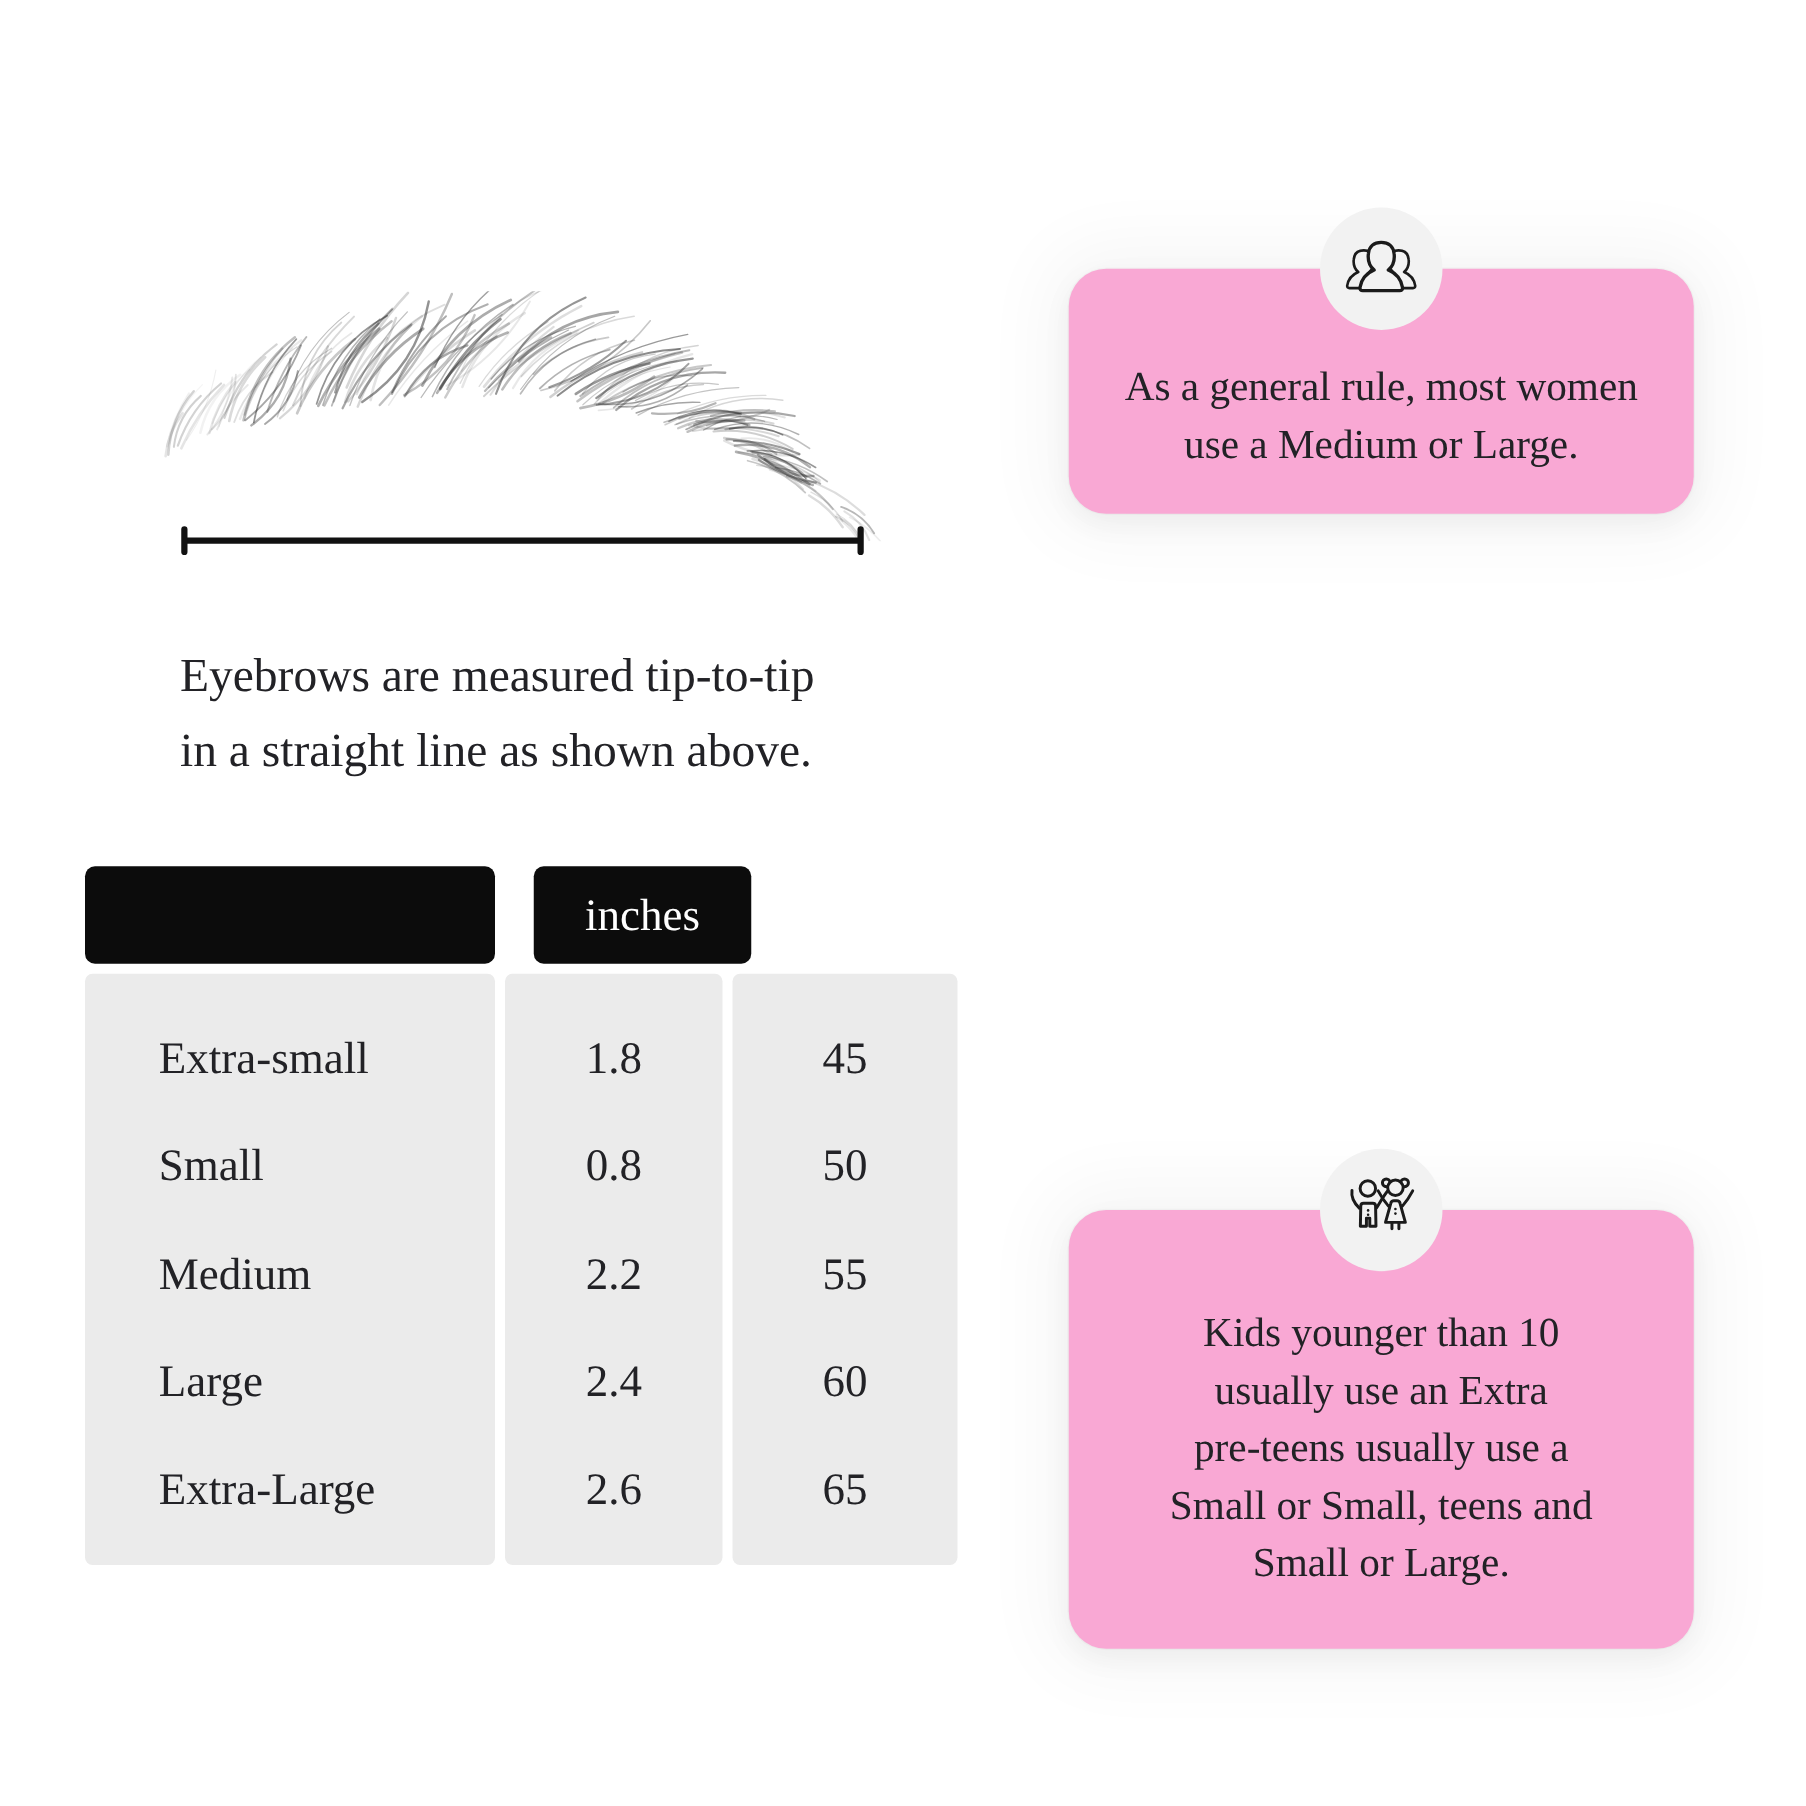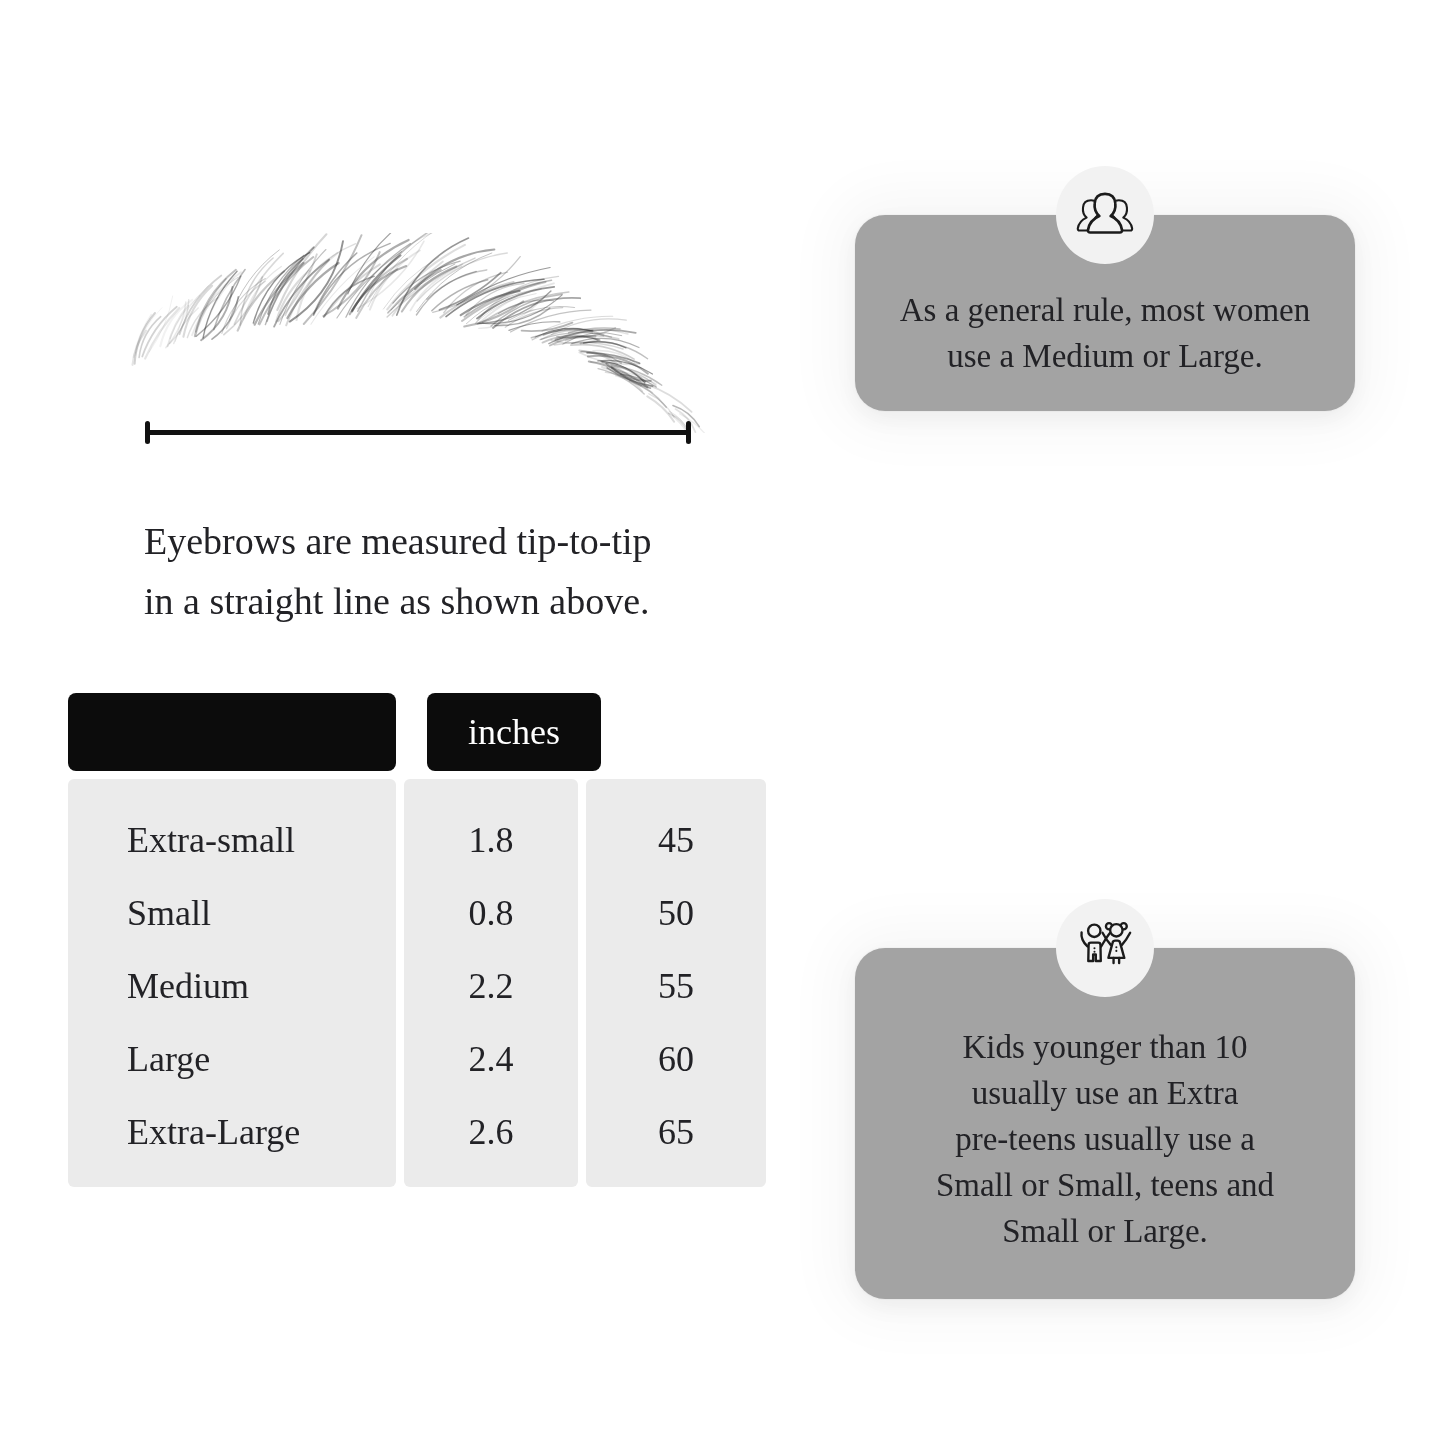--- a/index.html
+++ b/index.html
@@ -29,36 +29,36 @@
   .th{
     height:78px;background:var(--header-bg,#0c0c0c);border-radius:8px;
     color:var(--header-text,#fff);display:flex;align-items:center;justify-content:center;
     font-size:36px;
   }
   .th.c1{width:328px;}
   .th.c2{width:174px;margin-left:23px;}
   .th.c3{width:180px;}
   .tbody{display:grid;grid-template-columns:328px 174px 180px;gap:8px;margin-top:8px;}
   .tcol{
-    background:var(--body-bg,#ebebeb);border-radius:6px;height:408px;
+    background:var(--body-bg,#ebebeb);border-radius:6px;height:473px;
     box-sizing:border-box;padding:24px 0 18px;
     display:flex;flex-direction:column;
   }
   .cell{flex:1;display:flex;align-items:center;font-size:36px;}
   .tcol.labels .cell{padding-left:59px;}
   .tcol.nums .cell{justify-content:center;}
 
   
   .card{
-    position:absolute;left:855px;width:500px;background:#a3a3a3;border-radius:30px;
+    position:absolute;left:855px;width:500px;background:#f9a8d4;border-radius:30px;
     box-shadow:0 0 0 1px rgba(0,0,0,0.025), 0 8px 22px rgba(0,0,0,0.05), 0 0 55px 22px rgba(0,0,0,0.035);
   }
   .card1{top:215px;height:196px;}
   .card2{top:558px;height:197px;}
-  .card3{top:948px;height:351px;}
+  .card3{top:968px;height:351px;}
   .icon-circle{
     position:absolute;left:50%;top:0;transform:translate(-50%,-50%);
     width:98px;height:98px;border-radius:50%;background:var(--circle-bg,#f2f2f2);
     display:flex;align-items:center;justify-content:center;
   }
   .icon-circle svg{width:66px;height:66px;display:block;}
   .card-text{position:absolute;left:0;right:0;top:72px;text-align:center;font-size:33px;line-height:46px;}
   .card3 .card-text{top:76px;}
 </style>
 </head>

